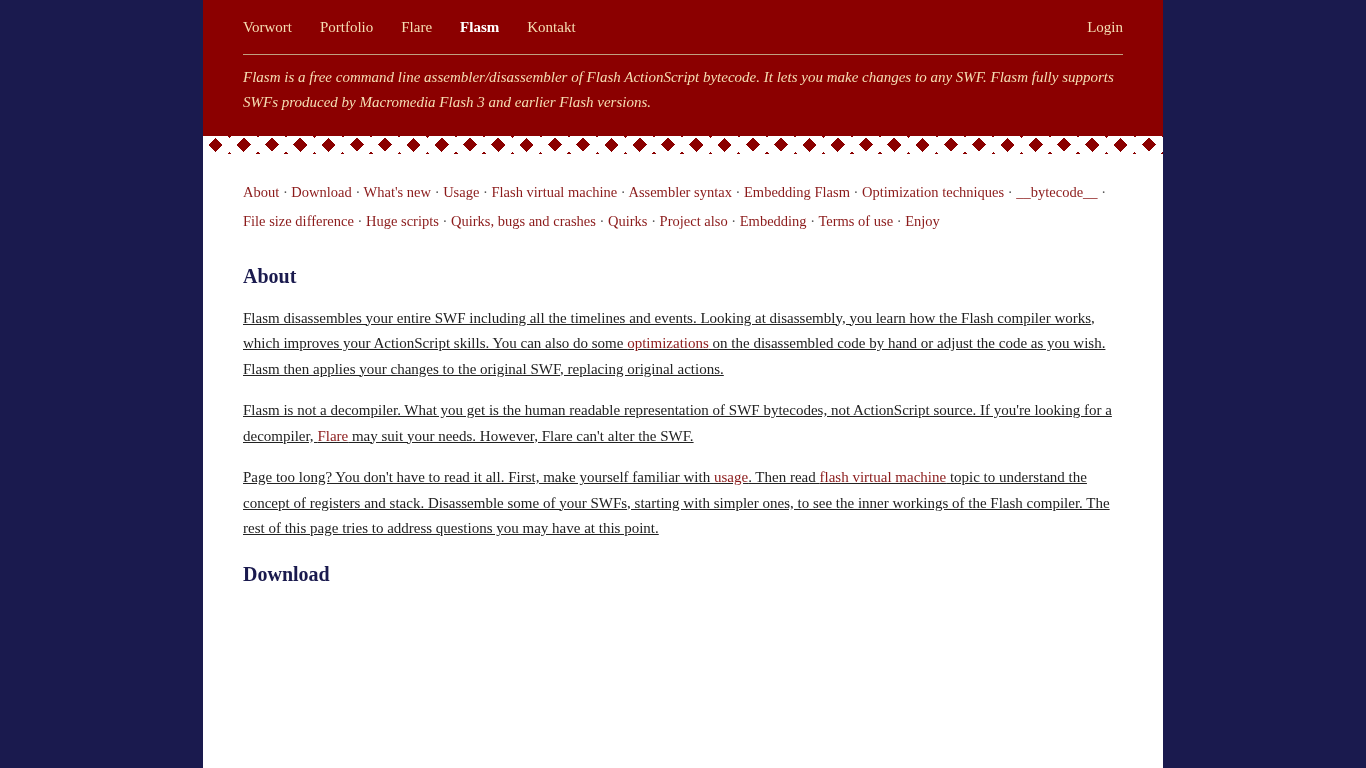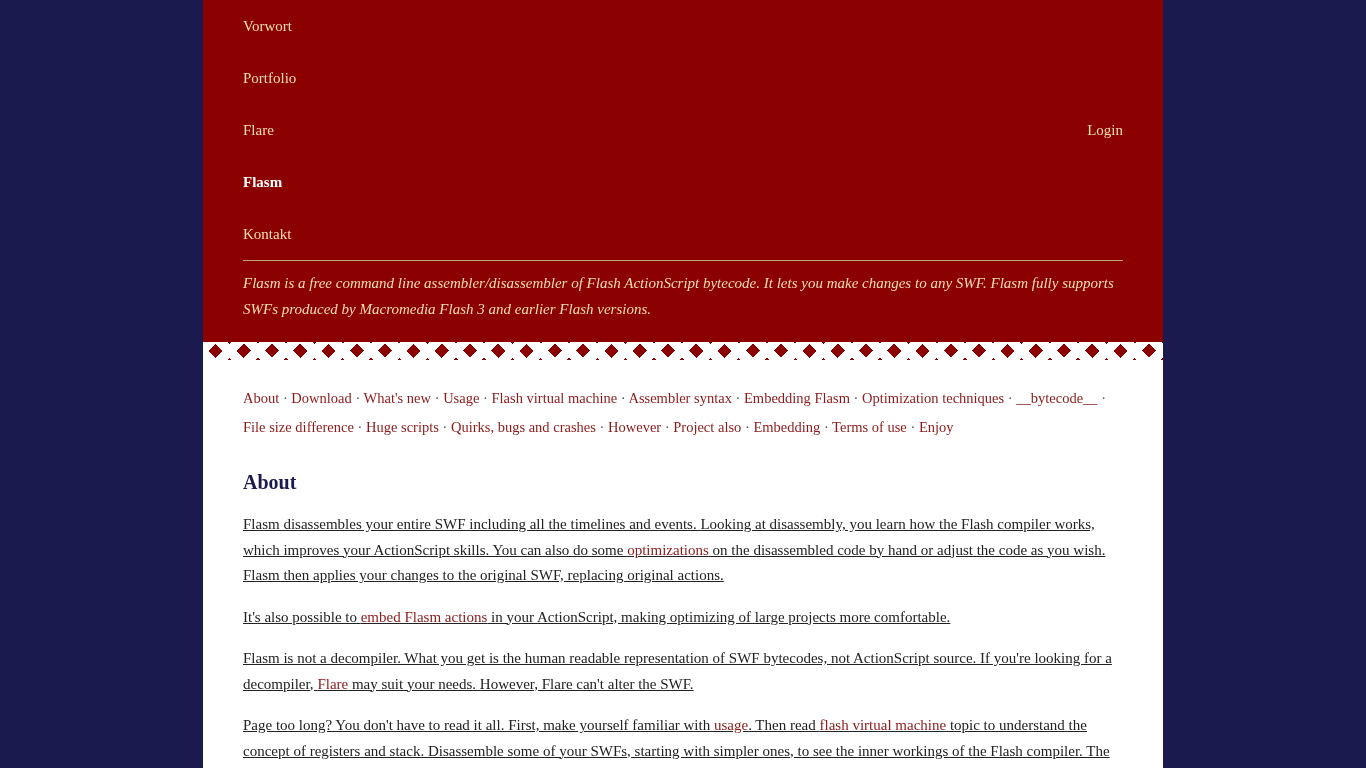--- a/index.html
+++ b/index.html
@@ -23,21 +23,20 @@
     #nav {
       background-color: #8b0000;
       padding: 14px 40px;
       display: flex;
       align-items: center;
       justify-content: space-between;
     }
     #nav-left {
       display: flex;
       gap: 28px;
-      flex-direction: column;
     }
     #nav a {
       color: #f5deb3;
       text-decoration: none;
       font-size: 15px;
       font-family: Georgia, serif;
     }
     #nav a.active {
       color: #fff;
       font-weight: bold;
@@ -146,36 +145,33 @@
       <a href="#">What's new</a><span> · </span>
       <a href="#">Usage</a><span> · </span>
       <a href="#">Flash virtual machine</a><span> · </span>
       <a href="#">Assembler syntax</a><span> · </span>
       <a href="#">Embedding Flasm</a><span> · </span>
       <a href="#">Optimization techniques</a><span> · </span>
       <a href="#">__bytecode__</a><span> · </span>
       <a href="#">File size difference</a><span> · </span>
       <a href="#">Huge scripts</a><span> · </span>
       <a href="#">Quirks, bugs and crashes</a><span> · </span>
-      <a href="#">However</a><span> · </span>
+      <a href="#">Quirks</a><span> · </span>
       <a href="#">Project also</a><span> · </span>
       <a href="#">Embedding</a><span> · </span>
       <a href="#">Terms of use</a><span> · </span>
       <a href="#">Enjoy</a>
     </div>
 
     <h2 class="section-title">About</h2>
 
     <p class="content-text">
       <span>Flasm disassembles your entire SWF including all the timelines and events. Looking at disassembly, you learn how the Flash compiler works, which improves your ActionScript skills. You can also do some </span><a href="#">optimizations</a><span> on the disassembled code by hand or adjust the code as you wish. Flasm then applies your changes to the original SWF, replacing original actions.</span>
     </p>
 
-    <p class="content-text">
-      <span>It's also possible to </span><a href="#">embed Flasm actions</a><span> in your ActionScript, making optimizing of large projects more comfortable.</span>
-    </p>
 
     <p class="content-text">
       <span>Flasm is not a decompiler. What you get is the human readable representation of SWF bytecodes, not ActionScript source. If you're looking for a decompiler, </span><a href="#">Flare</a><span> may suit your needs. However, Flare can't alter the SWF.</span>
     </p>
 
     <p class="content-text">
       <span>Page too long? You don't have to read it all. First, make yourself familiar with </span><a href="#">usage</a><span>. Then read </span><a href="#">flash virtual machine</a><span> topic to understand the concept of registers and stack. Disassemble some of your SWFs, starting with simpler ones, to see the inner workings of the Flash compiler. The rest of this page tries to address questions you may have at this point.</span>
     </p>
 
     <h2 class="section-title">Download</h2>

